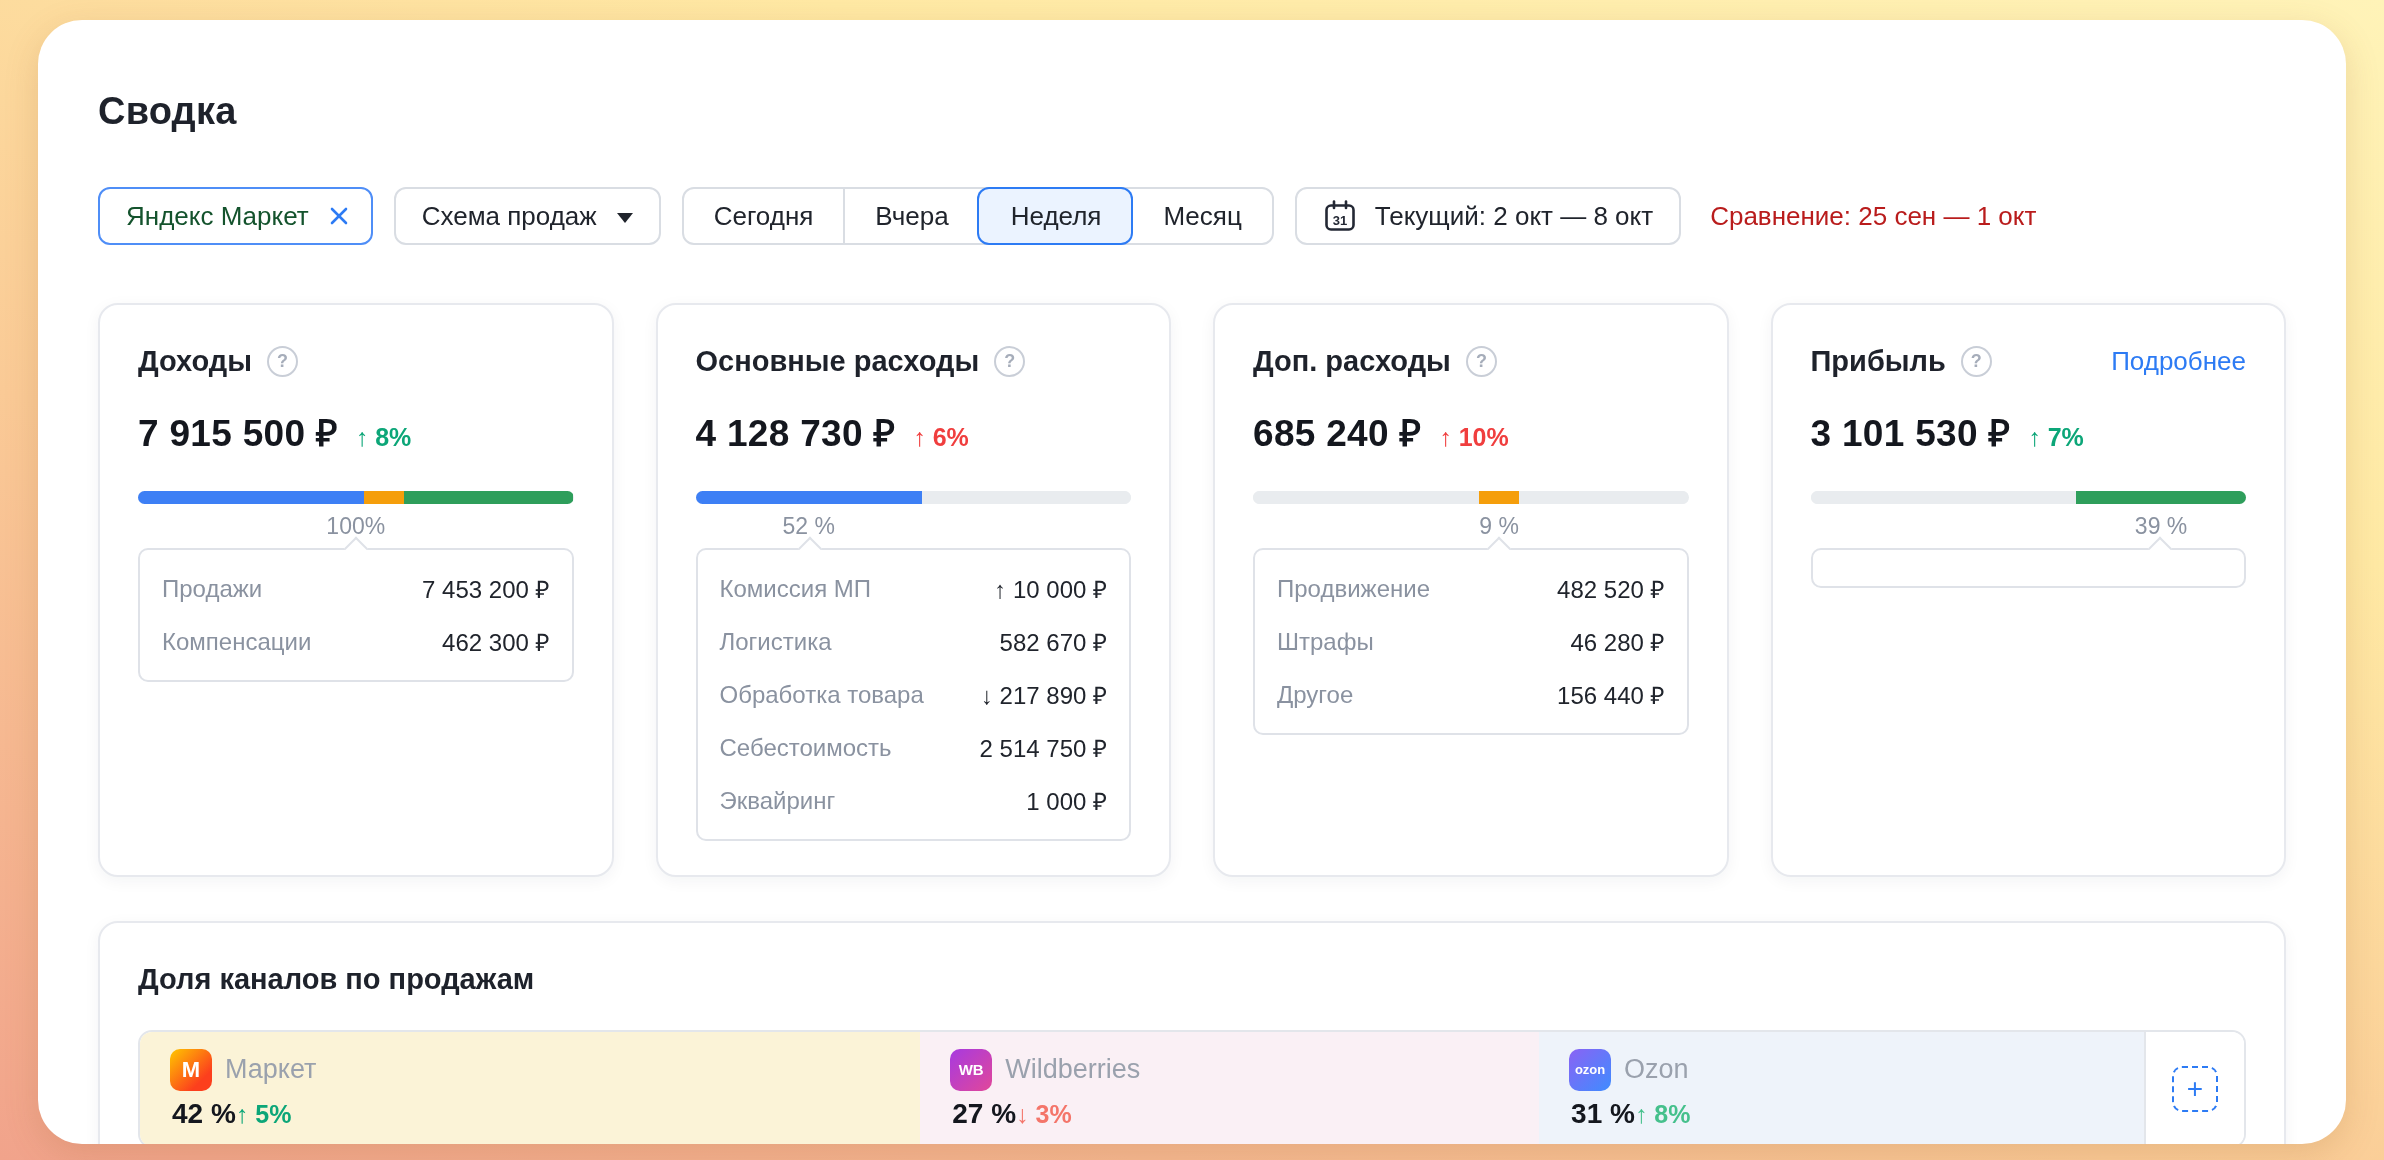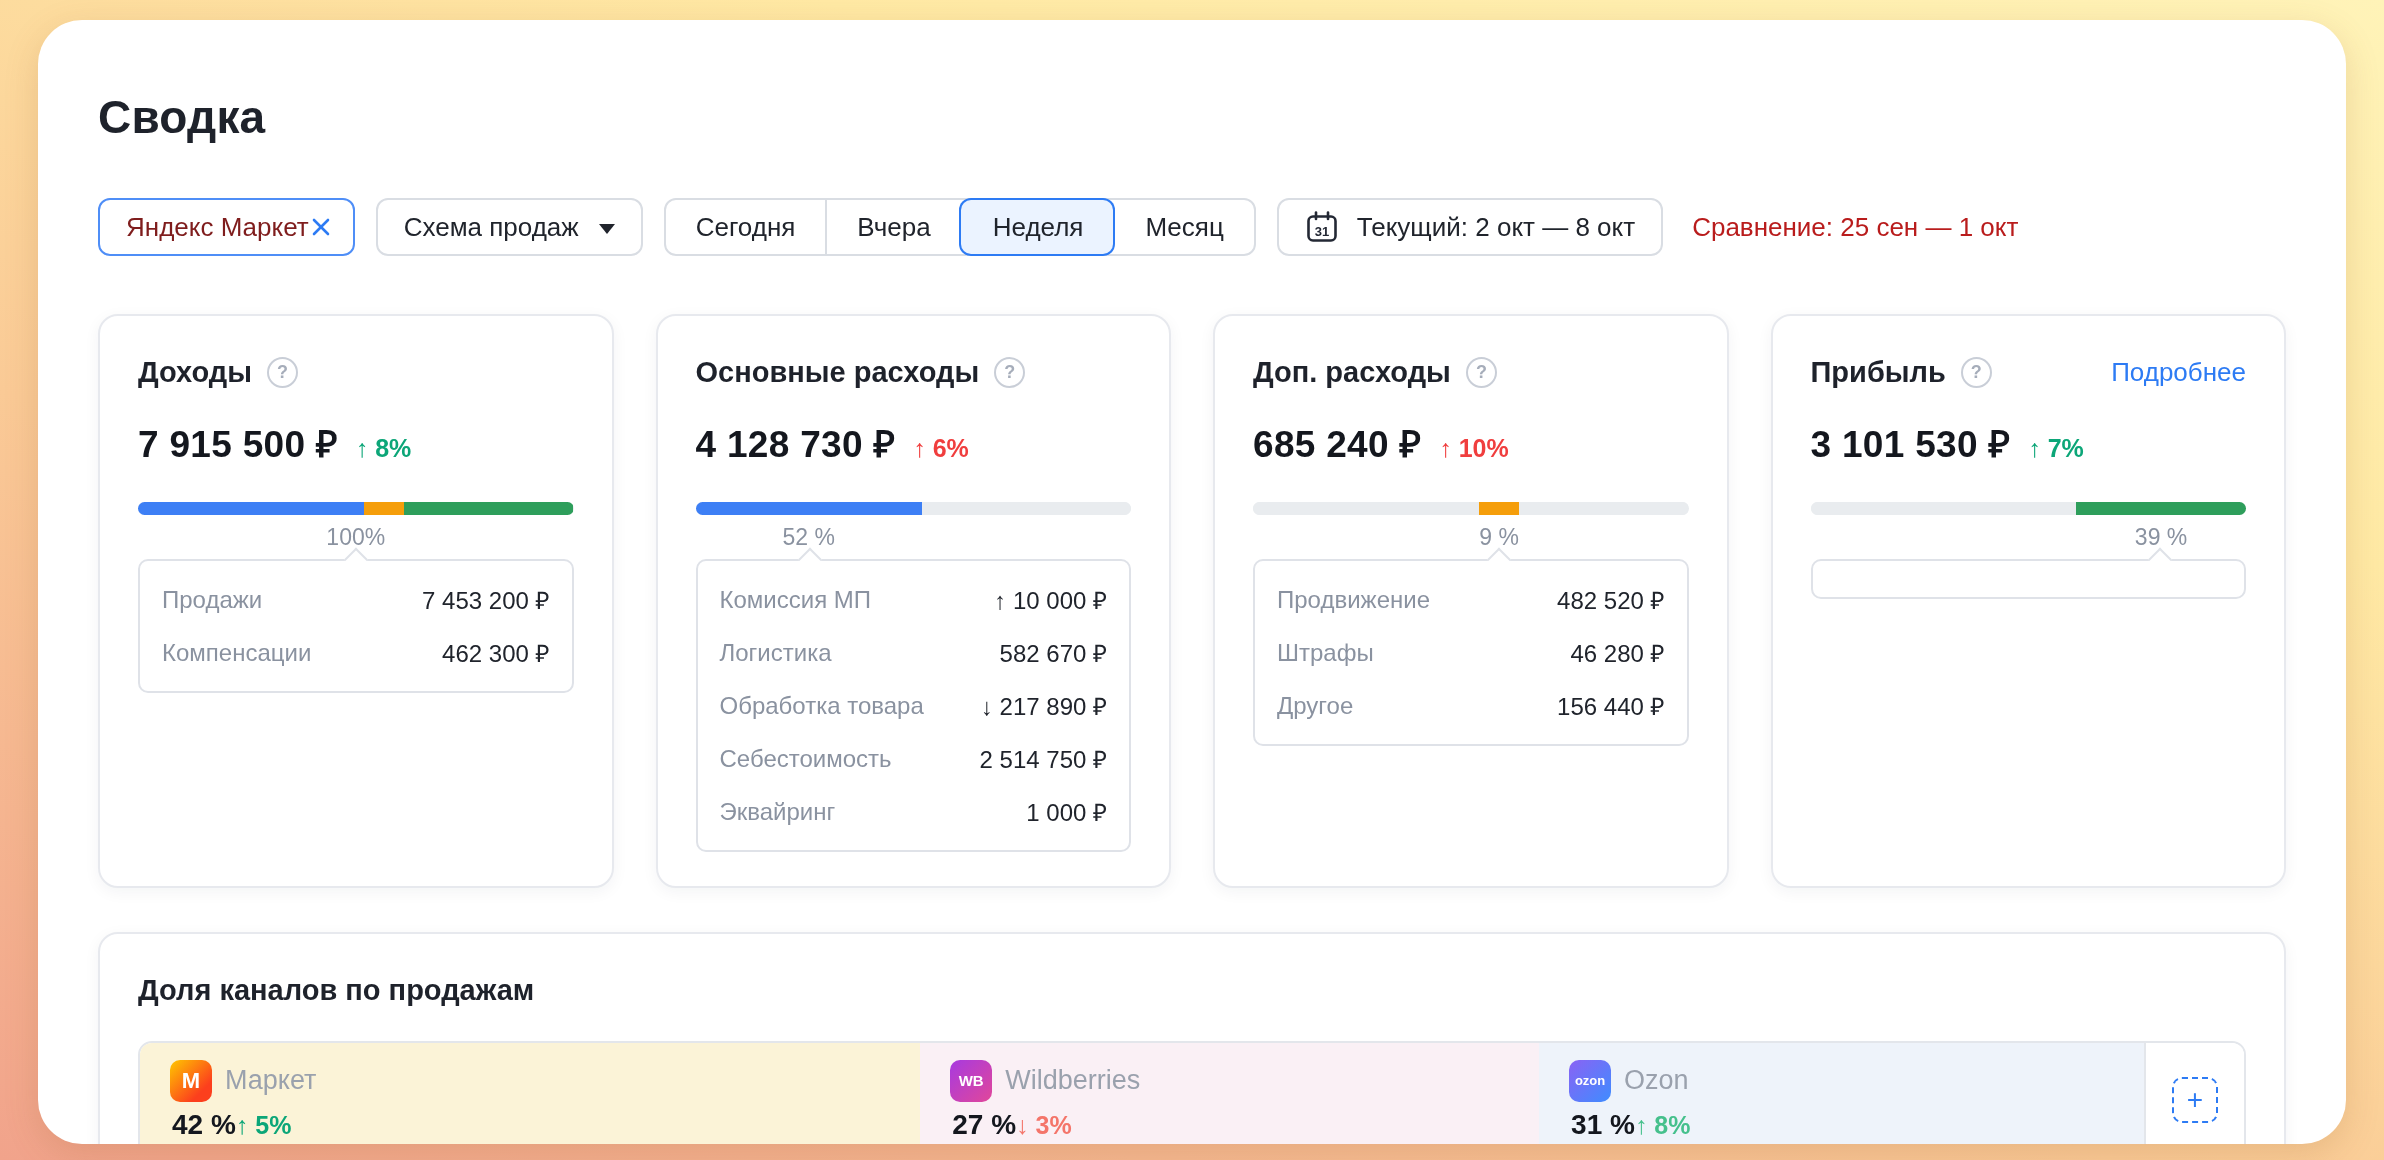--- a/index.html
+++ b/index.html
@@ -14,32 +14,32 @@
   .sheet {
     position: absolute;
     left: 38px; right: 38px; top: 20px; bottom: 16px;
     background: #FFFFFF;
     border-radius: 44px;
     padding: 70px 60px 0;
     box-shadow: 0 10px 34px rgba(150, 90, 40, 0.18);
     overflow: hidden;
   }
   h1.page-title {
-    font-size: 46px; font-weight: 700; color: #1E222B;
+    font-size: 38px; font-weight: 700; color: #1E222B;
     margin-bottom: 54px; letter-spacing: .2px;
   }
 
   
   .filters { display: flex; align-items: center; gap: 21px; margin-bottom: 58px; }
   .ctl {
     display: inline-flex; align-items: center; height: 58px;
     background: #fff; border: 2px solid #D9DDE3; border-radius: 12px;
     font-size: 26px; color: #20242C; white-space: nowrap;
   }
-  .chip { border-color: #4F8EF7; color: #7f1d1d; padding: 0 20px 0 26px; }
+  .chip { border-color: #4F8EF7; color: #14532d; gap: 18px; padding: 0 20px 0 26px; }
   .dropdown { padding: 0 26px; gap: 20px; }
   .caret {
     width: 0; height: 0; margin-top: 4px;
     border-left: 8px solid transparent; border-right: 8px solid transparent;
     border-top: 10px solid #20242C;
   }
   .segmented { display: flex; align-items: center; border: 2px solid #D9DDE3; border-radius: 12px; background: #fff; height: 58px; }
   .segtab {
     padding: 0 30px; height: 54px; display: flex; align-items: center;
     font-size: 26px; color: #20242C; position: relative; cursor: default;

